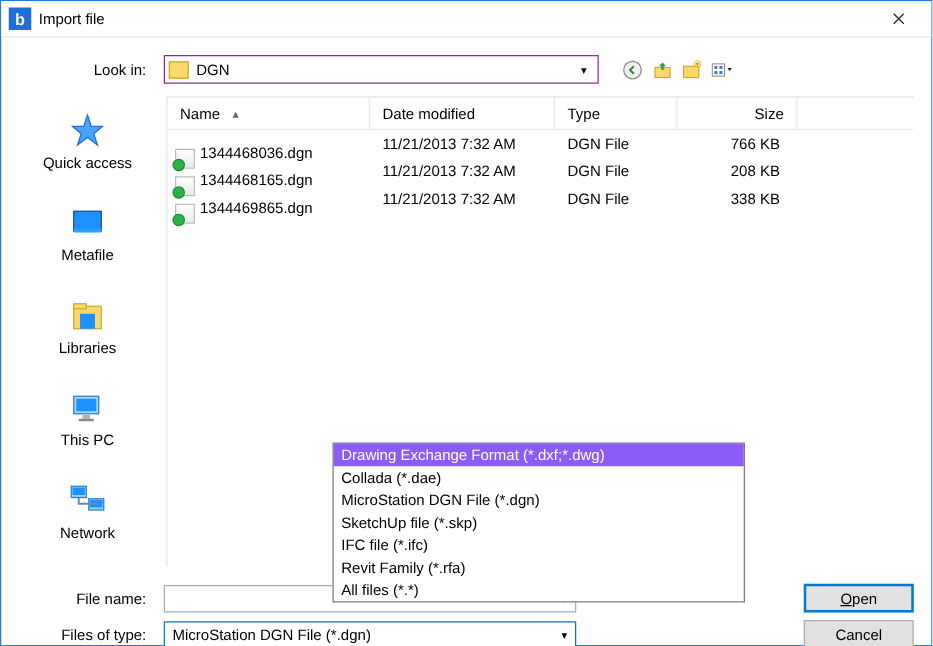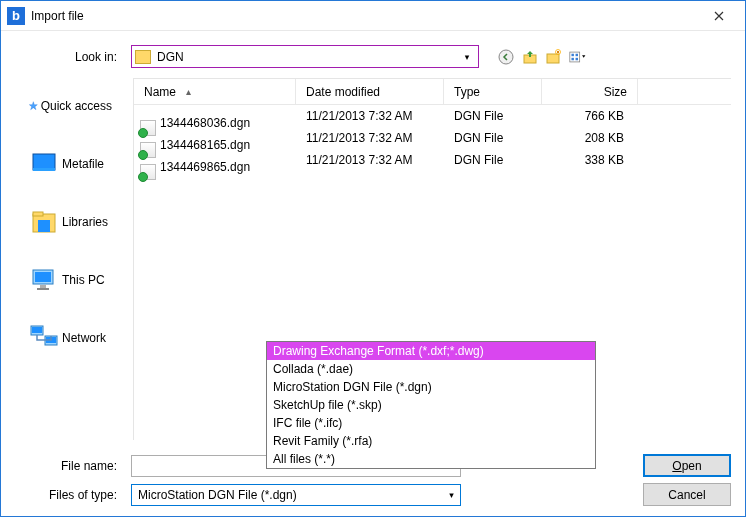--- a/index.html
+++ b/index.html
@@ -43,21 +43,21 @@
   font-size: 9px; color: #000;
 }
 .toolbar-icons { display: flex; align-items: center; gap: 6px; margin-left: 10px; }
 .toolbar-icons .ic { width: 18px; height: 18px; display:flex; align-items:center; justify-content:center; cursor:pointer; }
 .content-row { flex: 1; display: flex; gap: 8px; }
 .sidebar {
   width: 110px; display: flex; flex-direction: column; align-items: center;
   padding-top: 6px;
 }
 .side-item {
-  width: 84px; display:flex; flex-direction: row; align-items:center; gap:2px;
+  width: 84px; display:flex; flex-direction: column; align-items:center; gap:2px;
   padding: 6px 0; margin-bottom: 14px; cursor:pointer; text-align:center;
 }
 .side-item .side-label { white-space: nowrap; }
 
 .file-area {
   flex: 1; border-top: 1px solid #e5e5e5; border-left: 1px solid #e5e5e5;
   background: #fff; overflow: hidden; position: relative;
 }
 .file-header {
   height: 26px; display: flex; align-items:center; border-bottom: 1px solid #e8e8e8;
@@ -84,21 +84,21 @@
 }
 .cell-date { width: 148px; }
 .cell-type { width: 98px; }
 .cell-size { width: 96px; text-align:right; padding-right:14px !important; }
 
 .dropdown-popup {
   position:absolute; left:265px; bottom:47px; width:330px;
   background:#fff; border:1px solid #7a7a7a; z-index:20;
 }
 .dropdown-popup .opt { padding: 1px 6px; font-size:12px; line-height:16px; cursor:pointer; }
-.dropdown-popup .opt.sel { background:#d946ef; color:#fff; }
+.dropdown-popup .opt.sel { background:#8b5cf6; color:#fff; }
 
 .bottom-rows { margin-top:8px; }
 .bottom-row { display:flex; align-items:center; gap:8px; margin-top:6px; position:relative;}
 .bottom-row .label { width: 108px; text-align:right; padding-right:6px; }
 .bottom-row .field {
   width: 330px; height: 22px; border: 1px solid #adadad; background:#fff; display:flex; align-items:center;
 }
 .field input { border:none; outline:none; flex:1; padding: 0 6px; font-size:12px; background:transparent; }
 .field .fld-txt { flex:1; padding: 0 6px; }
 .field.combo { border-color:#0078d7; }

